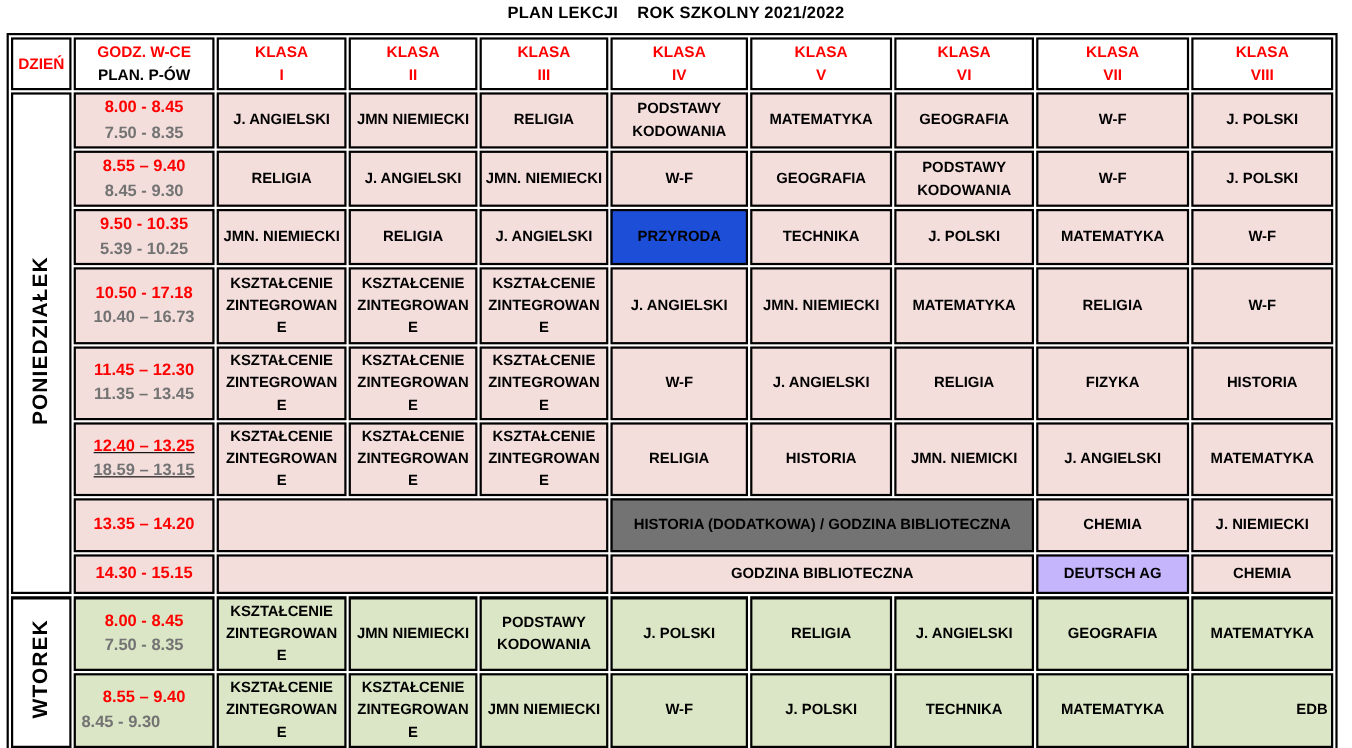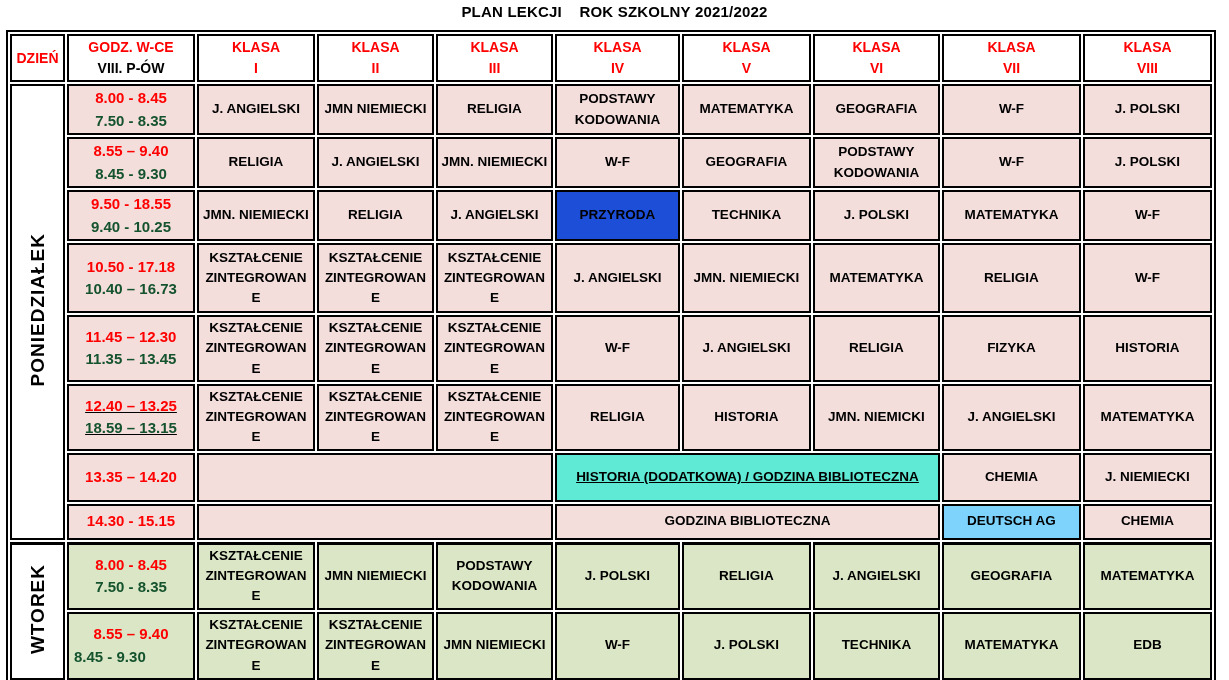--- a/index.html
+++ b/index.html
@@ -24,21 +24,21 @@
   th{background:#fff;font-size:14px;line-height:1.45;}
   .red{color:#FF0000;}
   .class-line{line-height:1.5;}
   .day-cell{background:#fff;width:55px;}
   .day-label{
     display:inline-block;writing-mode:vertical-rl;transform:rotate(180deg);
     font-size:19px;letter-spacing:1px;white-space:nowrap;
   }
   .time-cell{line-height:1.5;}
   .time-red{color:#FF0000;font-size:15px;}
-  .time-black{color:#14532d;font-size:15px;}
+  .time-black{color:#737373;font-size:15px;}
   .time-left{text-align:left;padding-left:2px;}
   td.subject{font-size:13.5px;line-height:1.5;overflow-wrap:anywhere;word-break:break-word;}
   tr.section-first td{border-top-width:3px;}
 </style>
 </head>
 <body>
 
 <div class="title">PLAN LEKCJI    ROK SZKOLNY 2021/2022</div>
 
 <table class="timetable">
@@ -52,21 +52,21 @@
     <col style="width:129px">
       <col style="width:127px">
       <col style="width:139px">
     <col style="width:129px">
   </colgroup>
   <thead>
     <tr id="header-row" style="height:46px">
         <th class="red">DZIEŃ</th>
         <th>
           <div class="red class-line">GODZ. W-CE</div>
-          <div class="class-line">VIII. P-ÓW</div>
+          <div class="class-line">PLAN. P-ÓW</div>
         </th>
         <th>
           <div class="red class-line">KLASA</div>
           <div class="red class-line">I</div>
         </th>
         <th>
           <div class="red class-line">KLASA</div>
           <div class="red class-line">II</div>
         </th>
         <th>
@@ -120,22 +120,22 @@
         <td class="subject" style="background: rgb(243, 222, 220);">J. ANGIELSKI</td>
         <td class="subject" style="background: rgb(243, 222, 220);">JMN. NIEMIECKI</td>
         <td class="subject" style="background: rgb(243, 222, 220);">W-F</td>
         <td class="subject" style="background: rgb(243, 222, 220);">GEOGRAFIA</td>
         <td class="subject" style="background: rgb(243, 222, 220);">PODSTAWY KODOWANIA</td>
         <td class="subject" style="background: rgb(243, 222, 220);">W-F</td>
         <td class="subject" style="background: rgb(243, 222, 220);">J. POLSKI</td>
       </tr>
       <tr style="height: 45px;">
         <td class="time-cell" style="background: rgb(243, 222, 220);">
-          <div class="time-red">9.50 - 18.55</div>
-          <div class="time-black">9.40 - 10.25</div>
+          <div class="time-red">9.50 - 10.35</div>
+          <div class="time-black">5.39 - 10.25</div>
         </td>
         <td class="subject" style="background: rgb(243, 222, 220);">JMN. NIEMIECKI</td>
         <td class="subject" style="background: rgb(243, 222, 220);">RELIGIA</td>
         <td class="subject" style="background: rgb(243, 222, 220);">J. ANGIELSKI</td>
         <td class="subject" style="background: #1d4ed8;">PRZYRODA</td>
         <td class="subject" style="background: rgb(243, 222, 220);">TECHNIKA</td>
         <td class="subject" style="background: rgb(243, 222, 220);">J. POLSKI</td>
         <td class="subject" style="background: rgb(243, 222, 220);">MATEMATYKA</td>
         <td class="subject" style="background: rgb(243, 222, 220);">W-F</td>
       </tr>
@@ -179,31 +179,31 @@
         <td class="subject" style="background: rgb(243, 222, 220);">HISTORIA</td>
         <td class="subject" style="background: rgb(243, 222, 220);">JMN. NIEMICKI</td>
         <td class="subject" style="background: rgb(243, 222, 220);">J. ANGIELSKI</td>
         <td class="subject" style="background: rgb(243, 222, 220);">MATEMATYKA</td>
       </tr>
       <tr style="height: 49px;">
         <td class="time-cell" style="background: rgb(243, 222, 220);">
           <div class="time-red">13.35 – 14.20</div>
         </td>
         <td class="subject" colspan="3" style="background: rgb(243, 222, 220);"></td>
-        <td class="subject" colspan="3" style="background: #5eead4; text-decoration: underline;">HISTORIA (DODATKOWA) / GODZINA BIBLIOTECZNA</td>
+        <td class="subject" colspan="3" style="background: #737373;">HISTORIA (DODATKOWA) / GODZINA BIBLIOTECZNA</td>
         <td class="subject" style="background: rgb(243, 222, 220);">CHEMIA</td>
         <td class="subject" style="background: rgb(243, 222, 220);">J. NIEMIECKI</td>
       </tr>
       <tr style="height: 36px;">
         <td class="time-cell" style="background: rgb(243, 222, 220);">
           <div class="time-red">14.30 - 15.15</div>
         </td>
         <td class="subject" colspan="3" style="background: rgb(243, 222, 220);"></td>
         <td class="subject" colspan="3" style="background: rgb(243, 222, 220);">GODZINA BIBLIOTECZNA</td>
-        <td class="subject" style="background: #7dd3fc; margin-top: 20px;">DEUTSCH AG</td>
+        <td class="subject" style="background: #c4b5fd; margin-top: 20px;">DEUTSCH AG</td>
         <td class="subject" style="background: rgb(243, 222, 220);">CHEMIA</td>
       </tr>
       <tr class="section-first" style="height: 68px;">
         <td class="day-cell" rowspan="2"><div class="day-label">WTOREK</div></td>
         <td class="time-cell" style="background: rgb(218, 230, 197);">
           <div class="time-red">8.00 - 8.45</div>
           <div class="time-black">7.50 - 8.35</div>
         </td>
         <td class="subject" style="background: rgb(218, 230, 197);">KSZTAŁCENIE ZINTEGROWANE</td>
         <td class="subject" style="background: rgb(218, 230, 197);">JMN NIEMIECKI</td>
@@ -219,16 +219,16 @@
           <div class="time-red">8.55 – 9.40</div>
           <div class="time-black time-left">8.45 - 9.30</div>
         </td>
         <td class="subject" style="background: rgb(218, 230, 197);">KSZTAŁCENIE ZINTEGROWANE</td>
         <td class="subject" style="background: rgb(218, 230, 197);">KSZTAŁCENIE ZINTEGROWANE</td>
         <td class="subject" style="background: rgb(218, 230, 197);">JMN NIEMIECKI</td>
         <td class="subject" style="background: rgb(218, 230, 197);">W-F</td>
         <td class="subject" style="background: rgb(218, 230, 197);">J. POLSKI</td>
         <td class="subject" style="background: rgb(218, 230, 197);">TECHNIKA</td>
         <td class="subject" style="background: rgb(218, 230, 197);">MATEMATYKA</td>
-        <td class="subject" style="background: rgb(218, 230, 197);">EDB</td>
+        <td class="subject" style="background: rgb(218, 230, 197); text-align: right;">EDB</td>
       </tr>
     </tbody>
 </table>
 
 </body></html>

